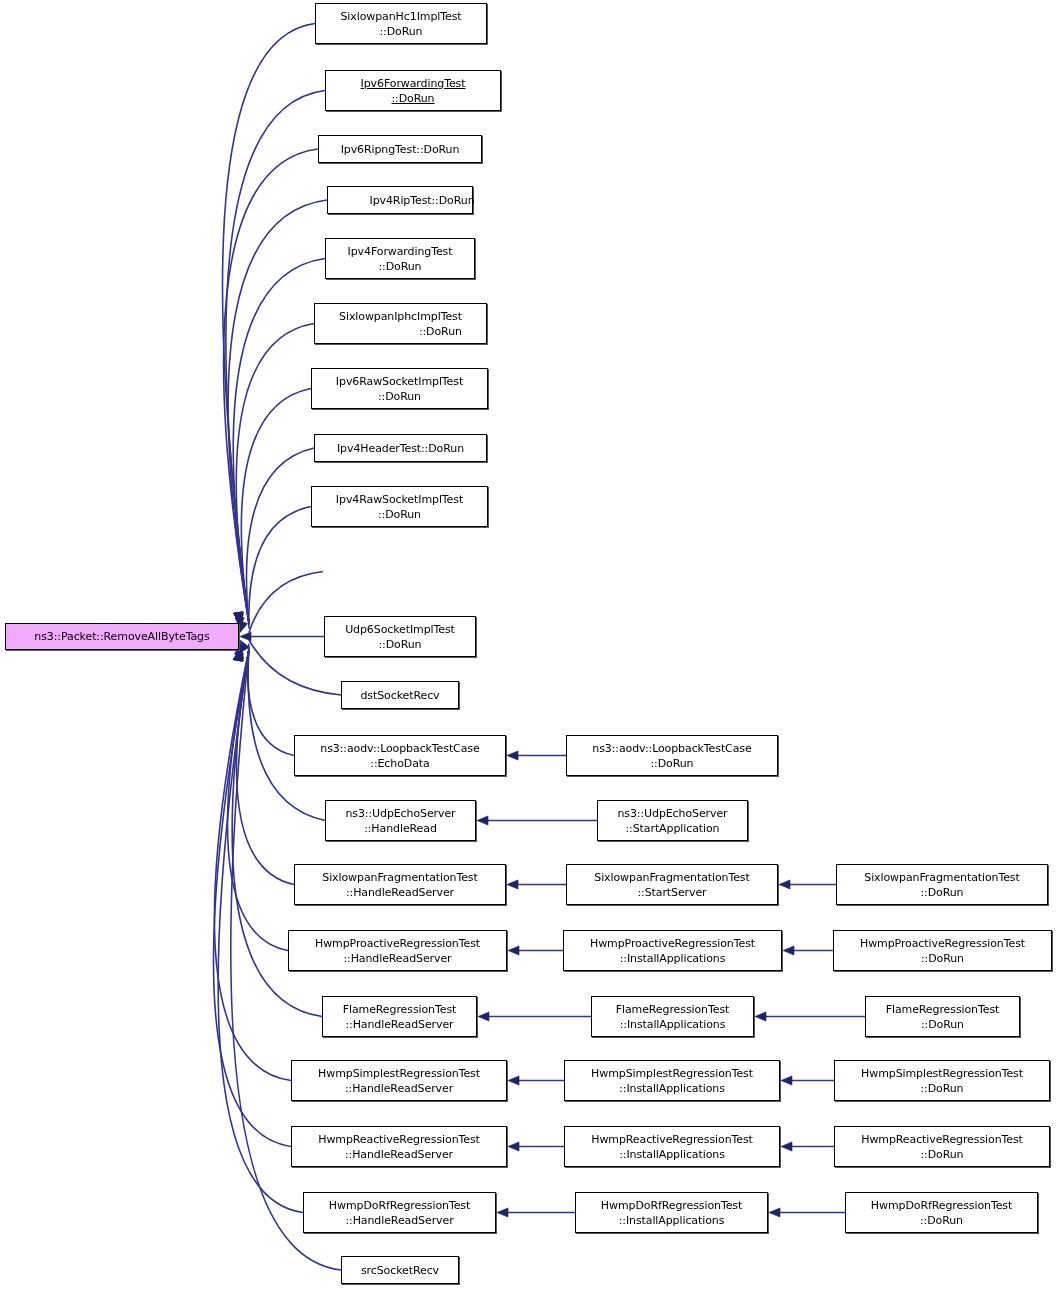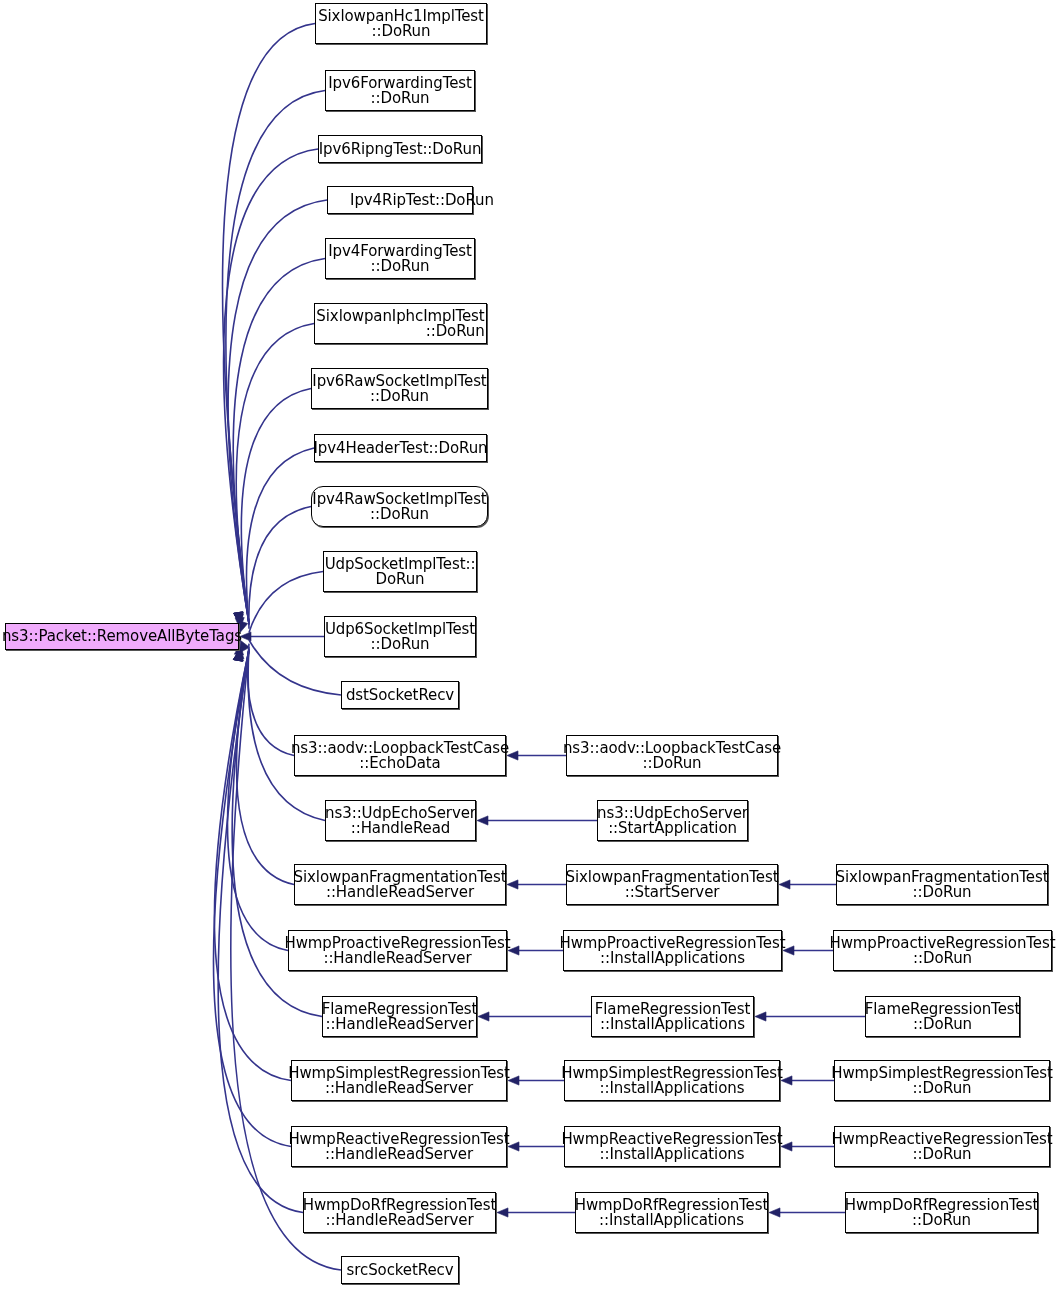--- a/index.html
+++ b/index.html
@@ -8,21 +8,21 @@
     font-family:"DejaVu Sans","Liberation Sans",sans-serif;
   }
   #graph{position:absolute;left:0;top:0;width:1061px;height:1289px;}
   svg#edges{position:absolute;left:0;top:0;width:1061px;height:1289px;}
   .node{
     position:absolute;box-sizing:border-box;
     border:1px solid #000000;
     background:#ffffff;
     display:flex;align-items:center;justify-content:center;
     text-align:center;
-    font-size:15px;
+    font-size:11px;
     line-height:15px;
     color:#000000;
     white-space:pre-line;
     letter-spacing:-0.1px;
     box-shadow:1px 1px 0 0 #555555;
   }
   .node.hub{
     background:#f0abfc;
     border:1px solid #000000;
   }
@@ -99,35 +99,33 @@
       <line x1="834" y1="1080.5" x2="792" y2="1080.5" stroke="#34348c" stroke-width="1.6"></line>
       <polygon points="781,1080.5 792,1075.9 792,1085.1" fill="#222266" stroke="#222266" stroke-width="0.6"></polygon>
       <line x1="834" y1="1146.5" x2="792" y2="1146.5" stroke="#34348c" stroke-width="1.6"></line>
       <polygon points="781,1146.5 792,1141.9 792,1151.1" fill="#222266" stroke="#222266" stroke-width="0.6"></polygon>
       <line x1="845" y1="1212.5" x2="780" y2="1212.5" stroke="#34348c" stroke-width="1.6"></line>
       <polygon points="769,1212.5 780,1207.9 780,1217.1" fill="#222266" stroke="#222266" stroke-width="0.6"></polygon>
     </svg>
 <div class="node hub" style="left: 5px; top: 623px; width: 234px; height: 27px;">ns3::Packet::RemoveAllByteTags</div>
     <div class="node" style="left: 315px; top: 3px; width: 172px; height: 41px;">SixlowpanHc1ImplTest
 ::DoRun</div>
-    <div class="node" style="left: 325px; top: 70px; width: 150px; height: 41px;">Ipv6ForwardingTest
+    <div class="node" style="left: 325px; top: 70px; width: 176px; height: 41px; text-decoration: underline;">Ipv6ForwardingTest
 ::DoRun</div>
     <div class="node" style="left: 318px; top: 135px; width: 164px; height: 28px;">Ipv6RipngTest::DoRun</div>
     <div class="node" style="left: 327px; top: 186px; width: 146px; height: 28px; padding-left: 44px;">Ipv4RipTest::DoRun</div>
     <div class="node" style="left: 325px; top: 238px; width: 150px; height: 41px;">Ipv4ForwardingTest
 ::DoRun</div>
     <div class="node" style="left: 314px; top: 303px; width: 173px; height: 41px; text-align: right;">SixlowpanIphcImplTest
 ::DoRun</div>
     <div class="node" style="left: 311px; top: 368px; width: 177px; height: 41px;">Ipv6RawSocketImplTest
 ::DoRun</div>
     <div class="node" style="left: 314px; top: 434px; width: 173px; height: 28px;">Ipv4HeaderTest::DoRun</div>
-    <div class="node" style="left: 311px; top: 486px; width: 177px; height: 41px; border-radius: 12px;">Ipv4RawSocketImplTest
+    <div class="node" style="left: 311px; top: 486px; width: 177px; height: 41px;">Ipv4RawSocketImplTest
 ::DoRun</div>
-    <div class="node" style="left: 323px; top: 551px; width: 154px; height: 41px;">UdpSocketImplTest::
-DoRun</div>
     <div class="node" style="left: 324px; top: 616px; width: 152px; height: 41px;">Udp6SocketImplTest
 ::DoRun</div>
     <div class="node" style="left: 341px; top: 681px; width: 118px; height: 28px;">dstSocketRecv</div>
     <div class="node" style="left: 294px; top: 735px; width: 212px; height: 41px;">ns3::aodv::LoopbackTestCase
 ::EchoData</div>
     <div class="node" style="left: 325px; top: 800px; width: 151px; height: 41px;">ns3::UdpEchoServer
 ::HandleRead</div>
     <div class="node" style="left: 294px; top: 864px; width: 212px; height: 41px;">SixlowpanFragmentationTest
 ::HandleReadServer</div>
     <div class="node" style="left: 288px; top: 930px; width: 219px; height: 41px;">HwmpProactiveRegressionTest

